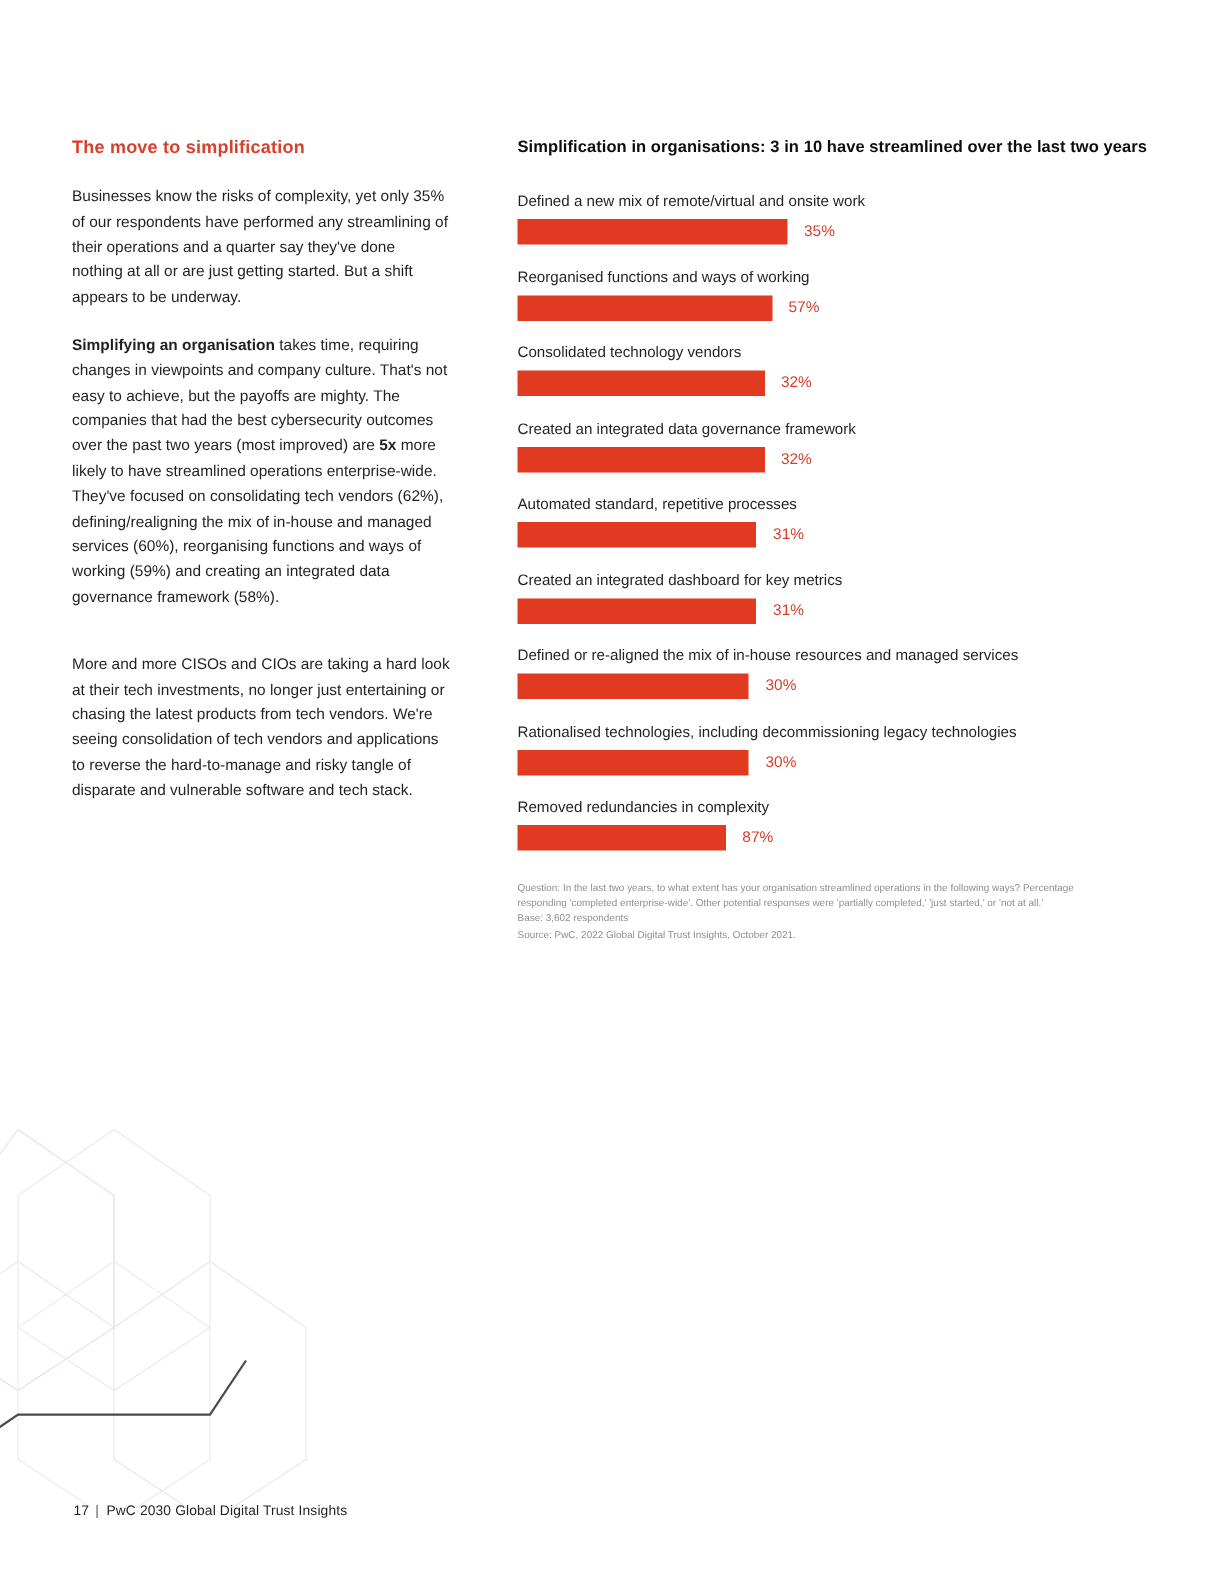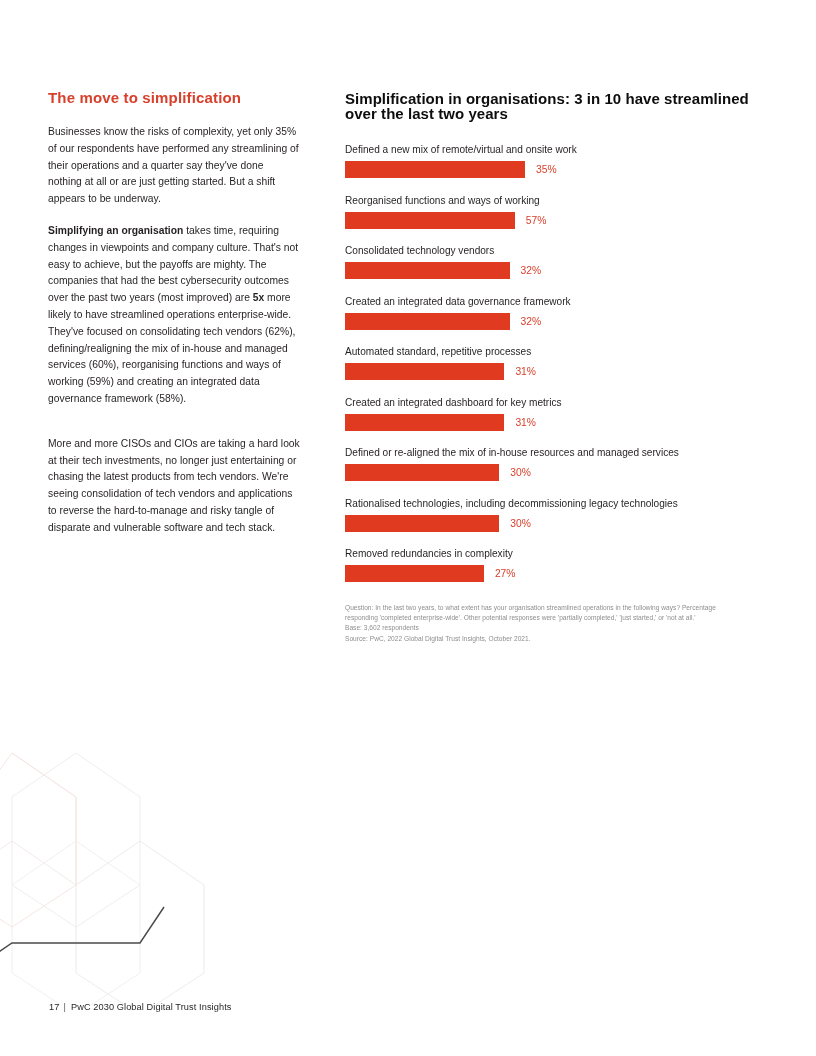--- a/index.html
+++ b/index.html
@@ -34,21 +34,21 @@
 
   
   .left-col {
     position: absolute;
     left: 48px;
     top: 91px;
     width: 252px;
   }
   .section-title {
     color: #d8402b;
-    font-size: 15px;
+    font-size: 12px;
     font-weight: bold;
     letter-spacing: 0.15px;
     margin: 0 0 19px 0;
     line-height: 14px;
   }
   .body-par {
     font-size: 10.3px;
     line-height: 16.8px;
     color: #231f20;
     margin: 0 0 15px 0;
@@ -58,21 +58,21 @@
   .body-par b { font-weight: bold; }
 
   
   .chart-col {
     position: absolute;
     left: 345px;
     top: 91px;
     width: 430px;
   }
   .chart-title {
-    font-size: 15px;
+    font-size: 11px;
     font-weight: bold;
     line-height: 15px;
     color: #0d0d0d;
     margin: 0 0 22px 0;
     letter-spacing: 0.05px;
   }
   .bars { position: relative; }
   .bar-group {
     margin-bottom: 15.5px;
   }
@@ -209,21 +209,21 @@
           <div class="bar-label">Rationalised technologies, including decommissioning legacy technologies</div>
           <div class="bar-row">
             <div class="bar-fill" style="width: 154.3px; background: rgb(224, 58, 33);"></div>
             <div class="bar-value">30%</div>
           </div>
         </div>
         <div class="bar-group">
           <div class="bar-label">Removed redundancies in complexity</div>
           <div class="bar-row">
             <div class="bar-fill" style="width: 138.9px; background: rgb(224, 58, 33);"></div>
-            <div class="bar-value">27%</div>
+            <div class="bar-value">87%</div>
           </div>
         </div>
       </div>
 
     <div class="footnote">
       <p>Question: In the last two years, to what extent has your organisation streamlined operations in the following ways? Percentage responding 'completed enterprise-wide'. Other potential responses were 'partially completed,' 'just started,' or 'not at all.'</p>
       <p>Base: 3,602 respondents</p>
       <p>Source: PwC, 2022 Global Digital Trust Insights, October 2021.</p>
     </div>
   </div>

